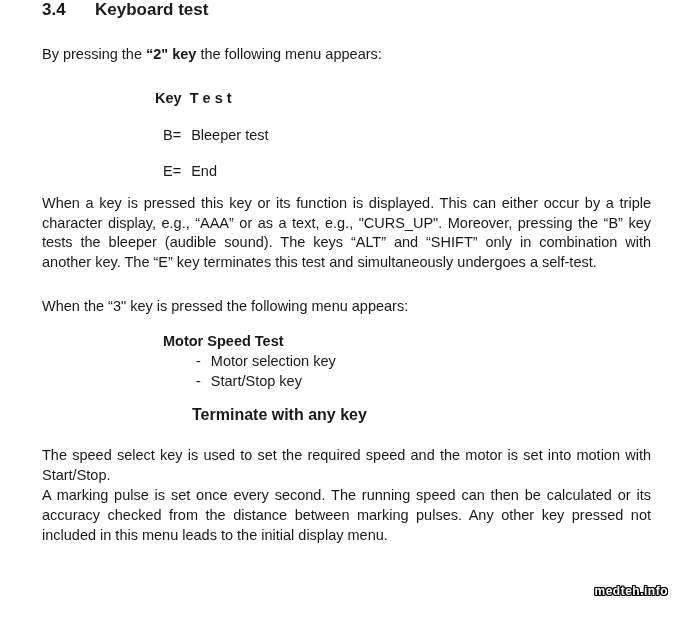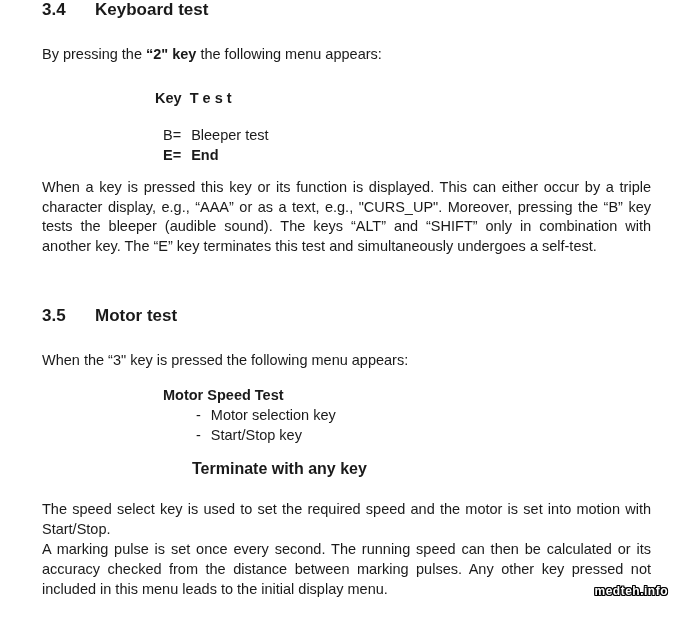--- a/index.html
+++ b/index.html
@@ -46,21 +46,21 @@
   .menu-entry {
     margin-left: 121px;
     font-size: 14.5px;
     line-height: 20px;
   }
   .menu-entry .menu-key {
     display: inline-block;
     margin-right: 10px;
   }
   .entry-b { margin-top: 17px; }
-  .entry-e { font-weight: bold; }
+  .entry-e { margin-top: 16px; font-weight: normal; }
   .body-paragraph {
     margin-top: 13px;
     font-size: 14.5px;
     line-height: 19.5px;
     text-align: justify;
   }
   .heading-2 { margin-top: 50px; }
   .menu2-title {
     margin-top: 15px;
     margin-left: 121px;
@@ -126,24 +126,20 @@
   <div class="menu-entry entry-b">
     <span class="menu-key">B=</span><span>Bleeper test</span>
   </div>
 
   <div class="menu-entry entry-e">
     <span class="menu-key">E=</span><span>End</span>
   </div>
 
   <div class="body-paragraph">When a key is pressed this key or its function is displayed. This can either occur by a triple character display, e.g., “AAA” or as a text, e.g., "CURS_UP". Moreover, pressing the “B” key tests the bleeper (audible sound). The keys “ALT” and “SHIFT” only in combination with another key. The “E” key terminates this test and simultaneously undergoes a self-test.</div>
 
-  <div class="section-heading heading-2">
-    <span class="section-number">3.5</span>
-    <span class="section-title">Motor test</span>
-  </div>
 
   <div class="intro-line">When the “3" key is pressed the following menu appears:</div>
 
   <div class="menu2-title">Motor Speed Test</div>
 
   <div class="dash-list">
     <div class="dash-item">
       <span class="dash">-</span><span>Motor selection key</span>
     </div>
     <div class="dash-item">

